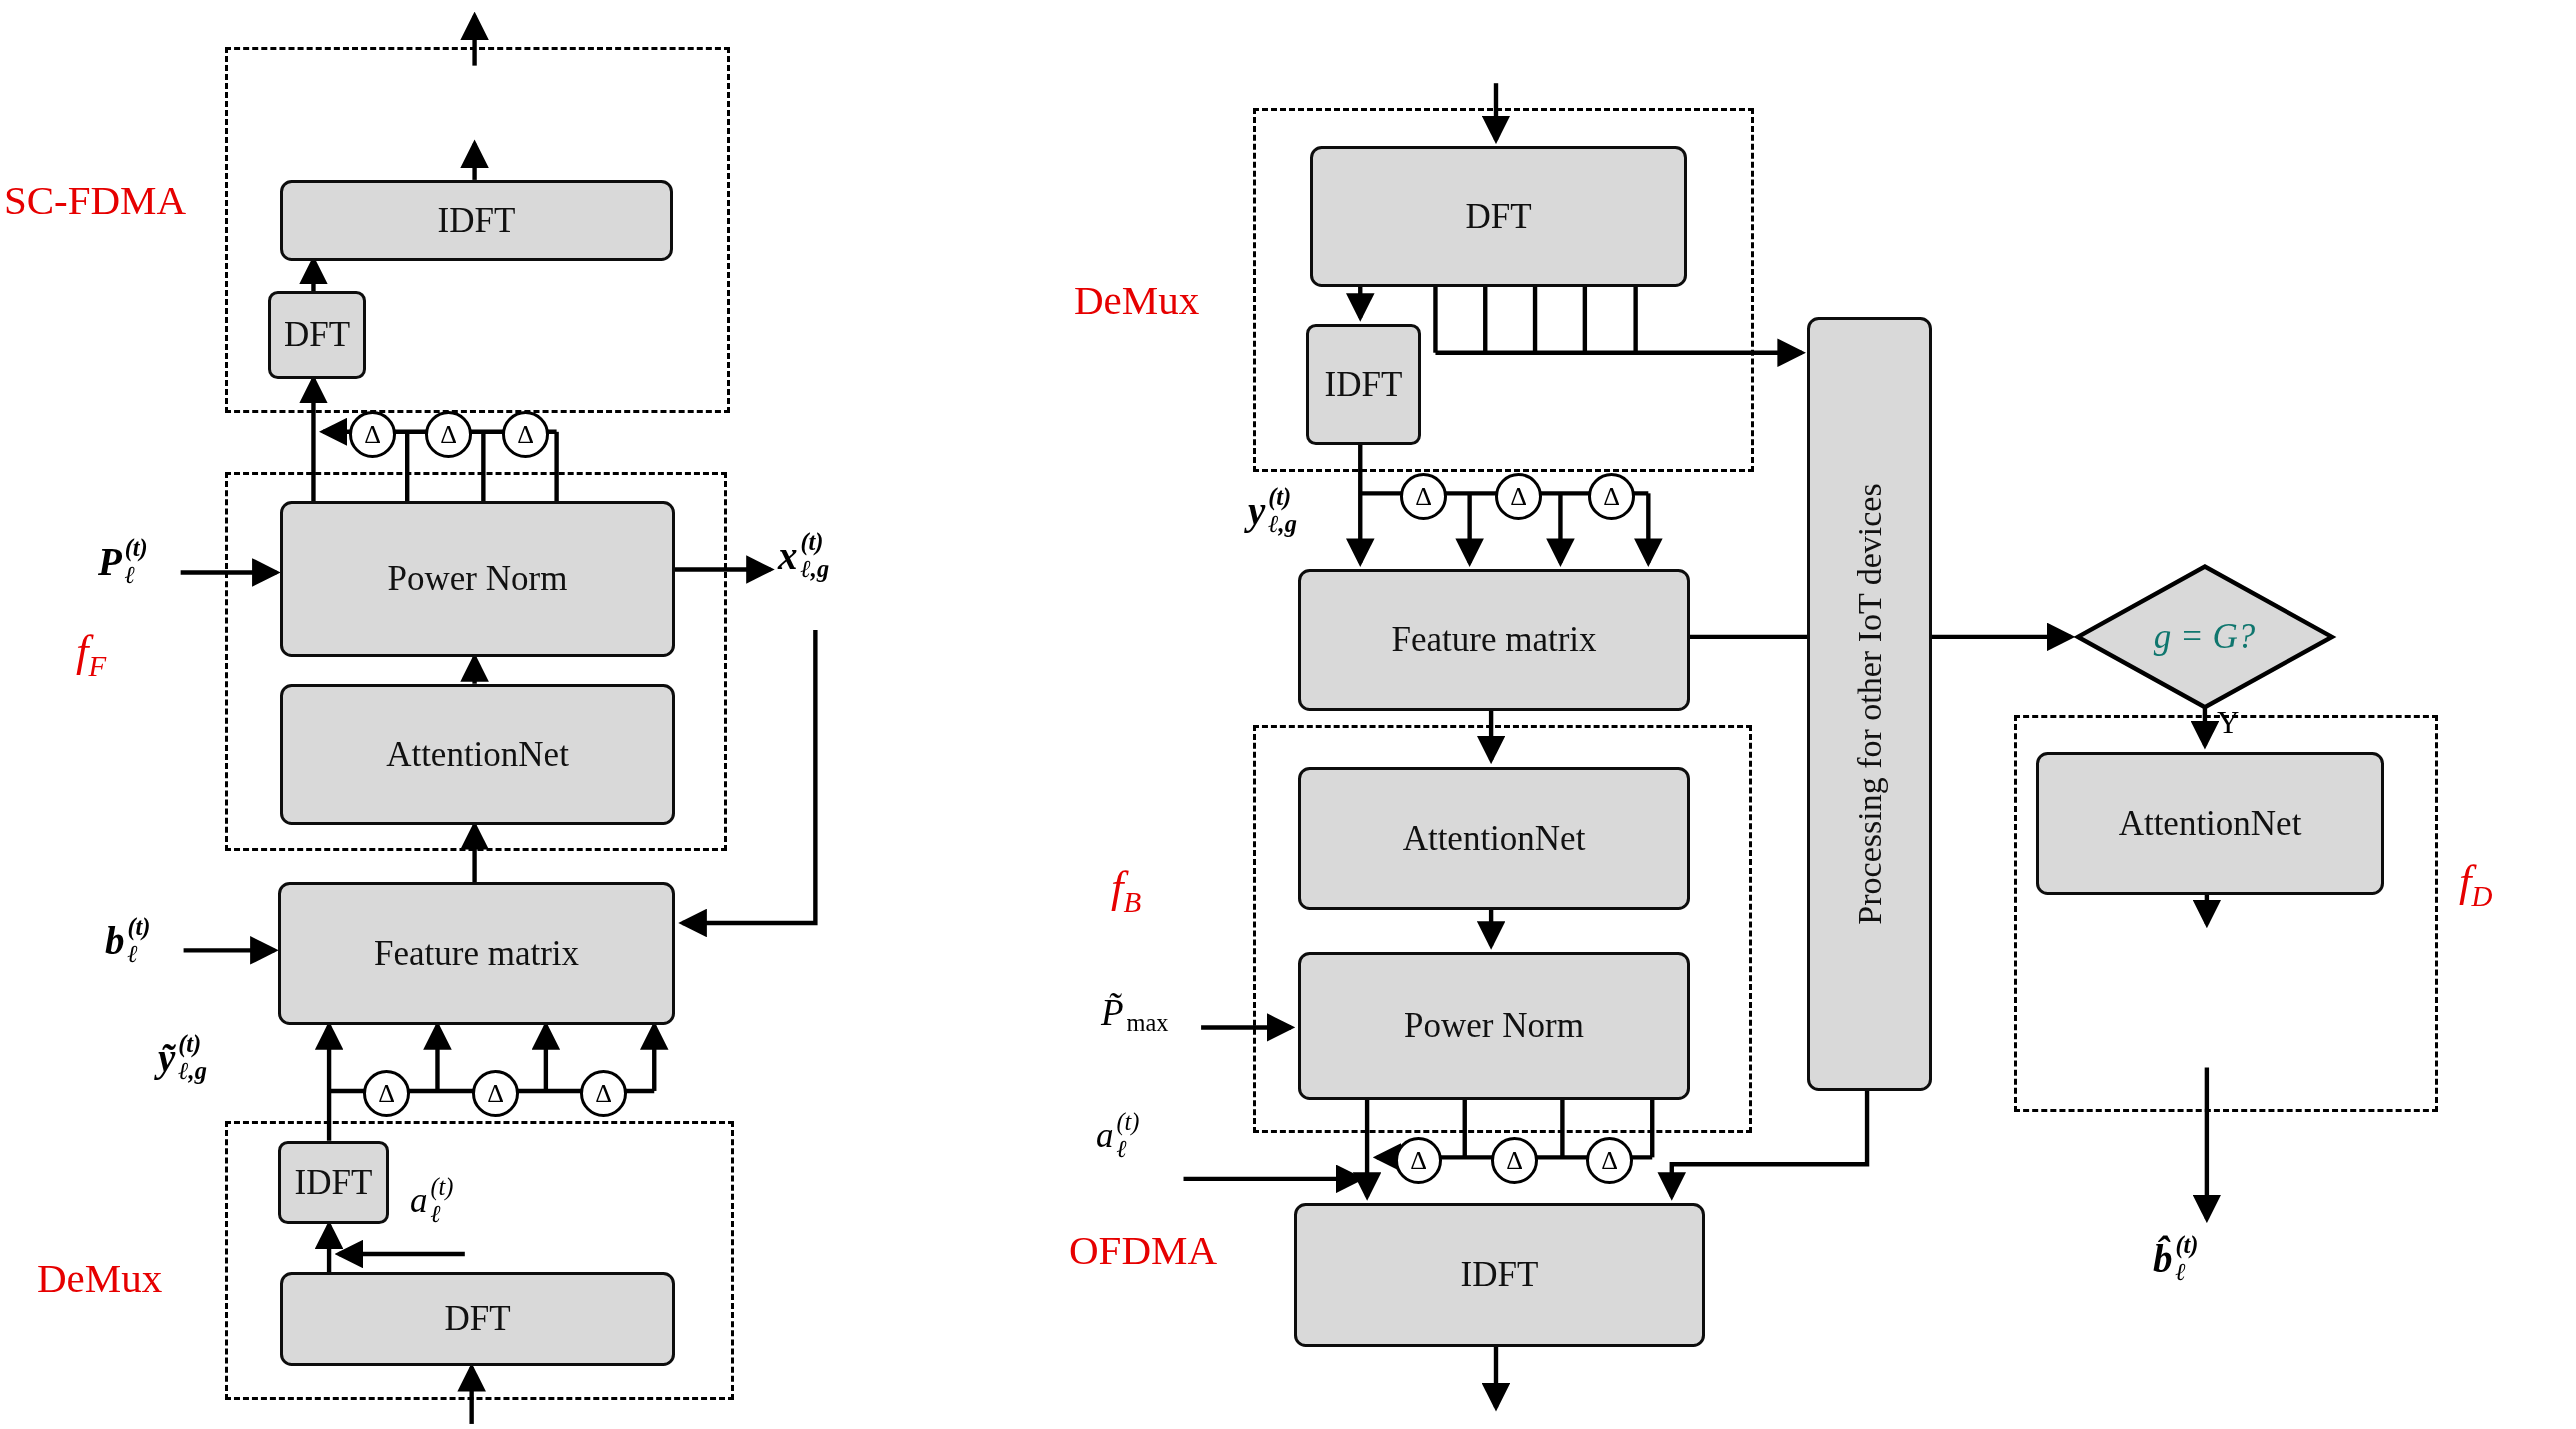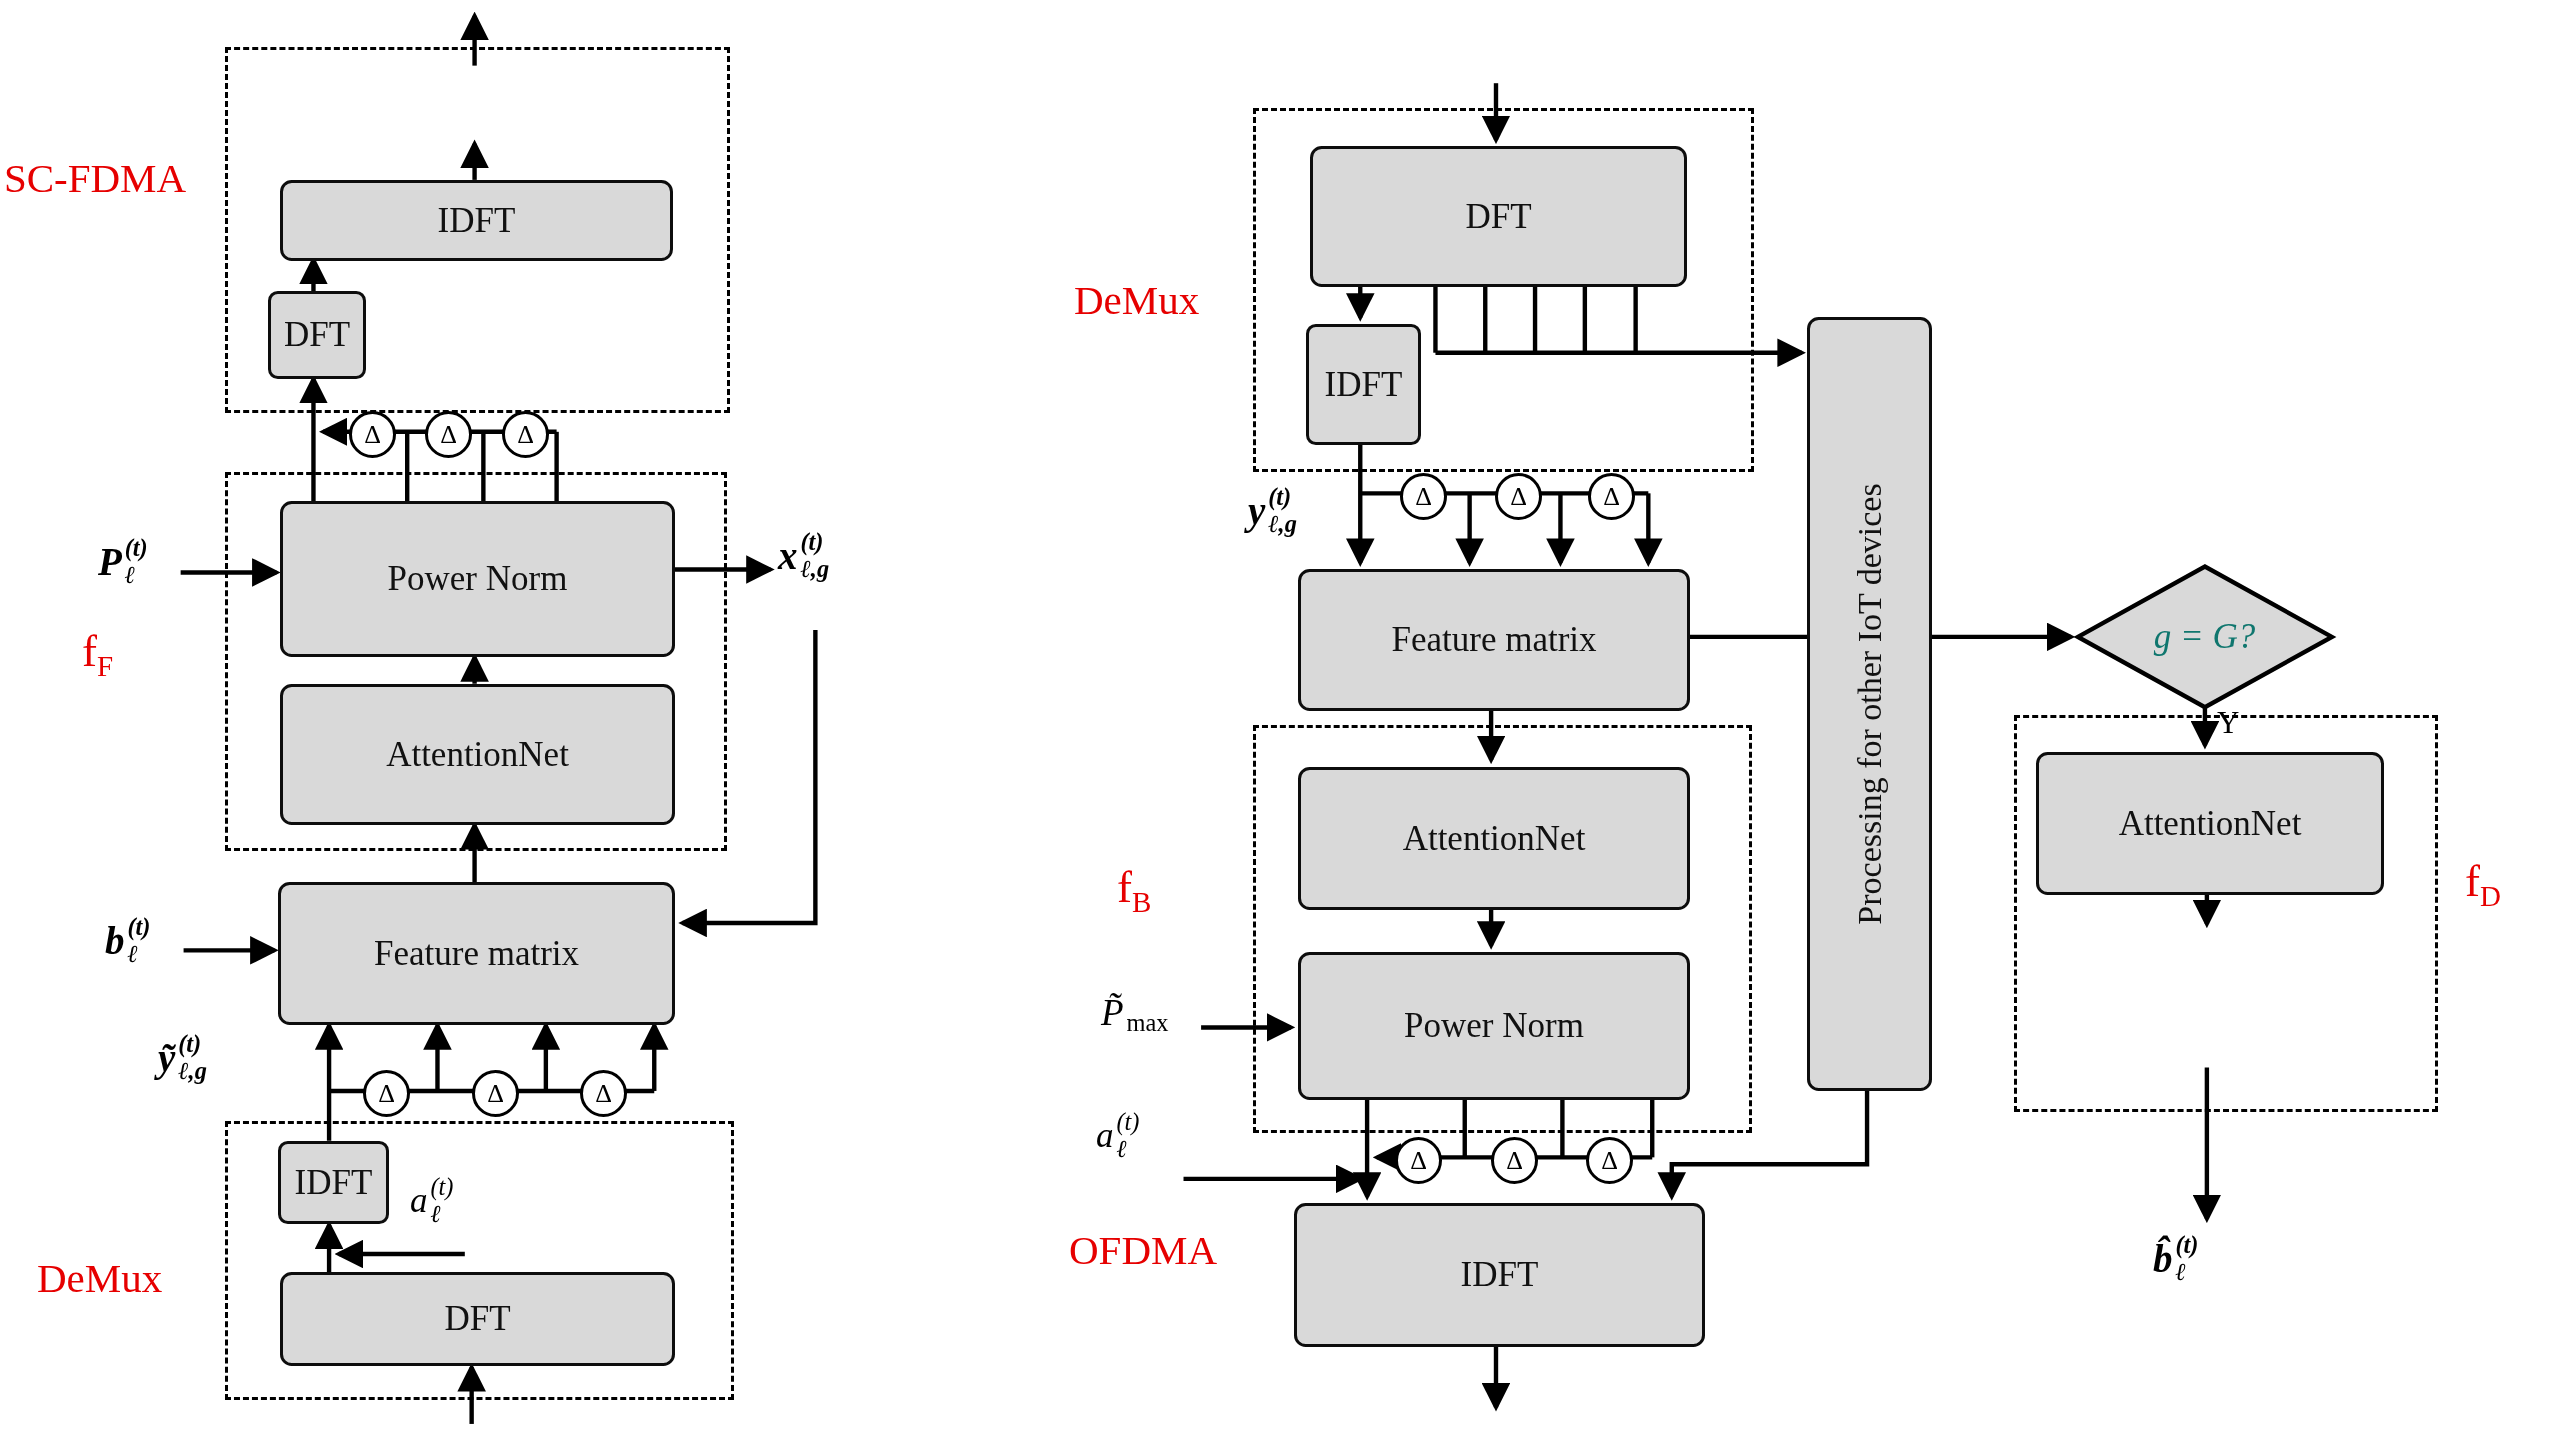--- a/index.html
+++ b/index.html
@@ -7,21 +7,21 @@
           font-family:"Liberation Serif",serif;}
   .dash{position:absolute;border:3.9px dashed #000;z-index:1;}
   .wires{position:absolute;left:0;top:0;z-index:2;}
   .blk{position:absolute;background:var(--box-fill,#d9d9d9);border:3.9px solid #0d0d0d;border-radius:11.7px;
        display:flex;align-items:center;justify-content:center;z-index:3;
        font-size:35px;color:#111;}
   .blk.small{border-radius:9.8px;}
   .vbox{z-index:3;}
   .vtext{white-space:nowrap;transform:rotate(-90deg);font-size:34px;color:#111;}
   .seclabel{position:absolute;color:var(--accent,#e60000);font-size:41px;z-index:4;white-space:nowrap;}
-  .flabel{position:absolute;color:var(--accent,#e60000);font-size:45px;z-index:4;margin-left:6px;}
+  .flabel{position:absolute;color:var(--accent,#e60000);font-size:45px;font-style:italic;z-index:4;}
   .flabel sub{font-size:29px;}
   .sig{position:absolute;font-style:italic;font-weight:bold;font-size:39px;color:#000;
        display:inline-flex;align-items:center;z-index:4;white-space:nowrap;}
   .sig .scripts{display:inline-flex;flex-direction:column;font-size:24.4px;line-height:1.1;margin-left:2.9px;}
   .sig.light{font-weight:normal;}
   .delta{position:absolute;width:41px;height:41px;border:3.9px solid #000;border-radius:50%;background:#fff;
          display:flex;align-items:center;justify-content:center;z-index:4;font-size:26px;color:#000;}
   .dlabel{position:absolute;z-index:4;color:#000;}
   .gtext{position:absolute;z-index:4;font-style:italic;font-size:35px;color:#0f766e;text-align:center;}
 </style>
@@ -146,21 +146,21 @@
   <div class="blk vbox" style="left:1807px;top:317px;width:119px;height:768px;">
       <span class="vtext">Processing for other IoT devices</span>
     </div>
   <div class="blk" style="left:2036px;top:752px;width:342px;height:137px;">
       <span>AttentionNet</span>
     </div>
 
   <div class="gtext" style="left:2107px;top:617px;width:195px;">g = G?</div>
   <div class="dlabel" style="left:2217px;top:705px;font-size:31px;">Y</div>
 
-  <div class="seclabel" style="left:3.9px;top:154px;">SC-FDMA</div>
+  <div class="seclabel" style="left:3.9px;top:176px;">SC-FDMA</div>
   <div class="flabel" style="left:76px;top:625px;"><span>f</span><sub>F</sub></div>
   <div class="seclabel" style="left:37px;top:1254px;">DeMux</div>
   <div class="seclabel" style="left:1074px;top:276px;">DeMux</div>
   <div class="flabel" style="left:1111px;top:861px;"><span>f</span><sub>B</sub></div>
   <div class="seclabel" style="left:1069px;top:1226px;">OFDMA</div>
   <div class="flabel" style="left:2459px;top:855px;text-align:center;"><span>f</span><sub>D</sub></div>
 
   <div class="sig" style="left:98px;top:535px;">
     <span>P</span>
     <span class="scripts">

